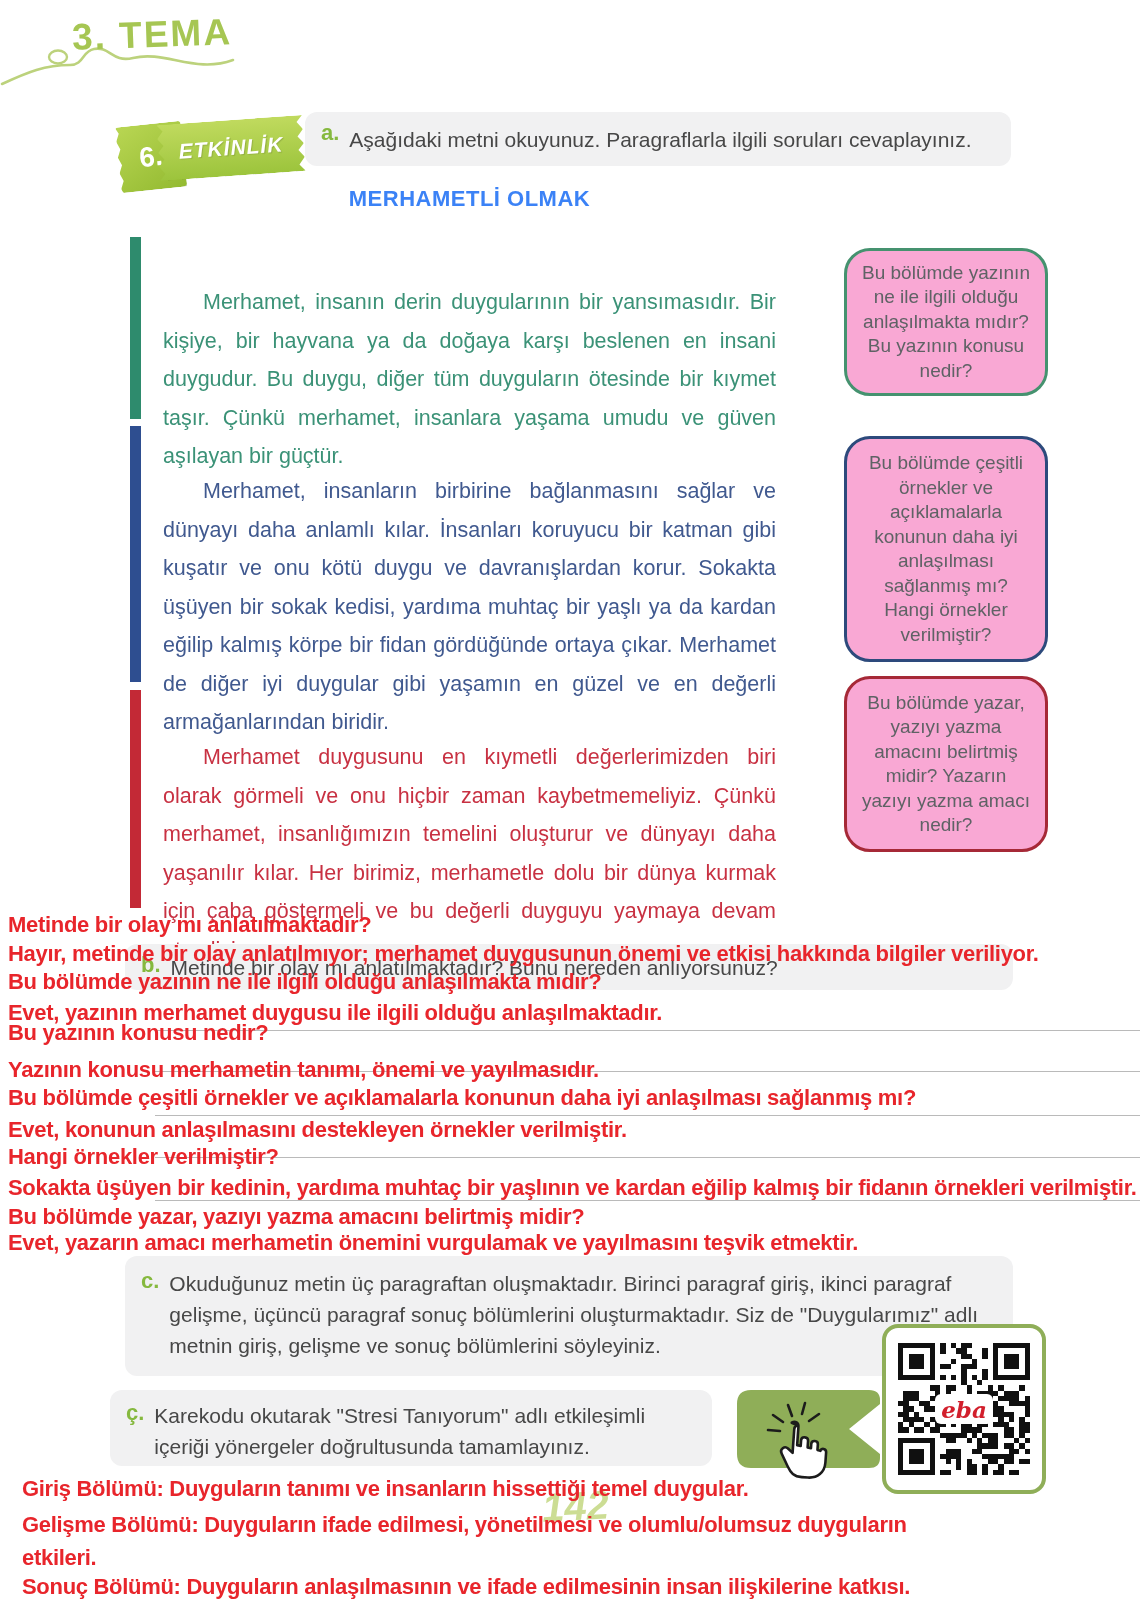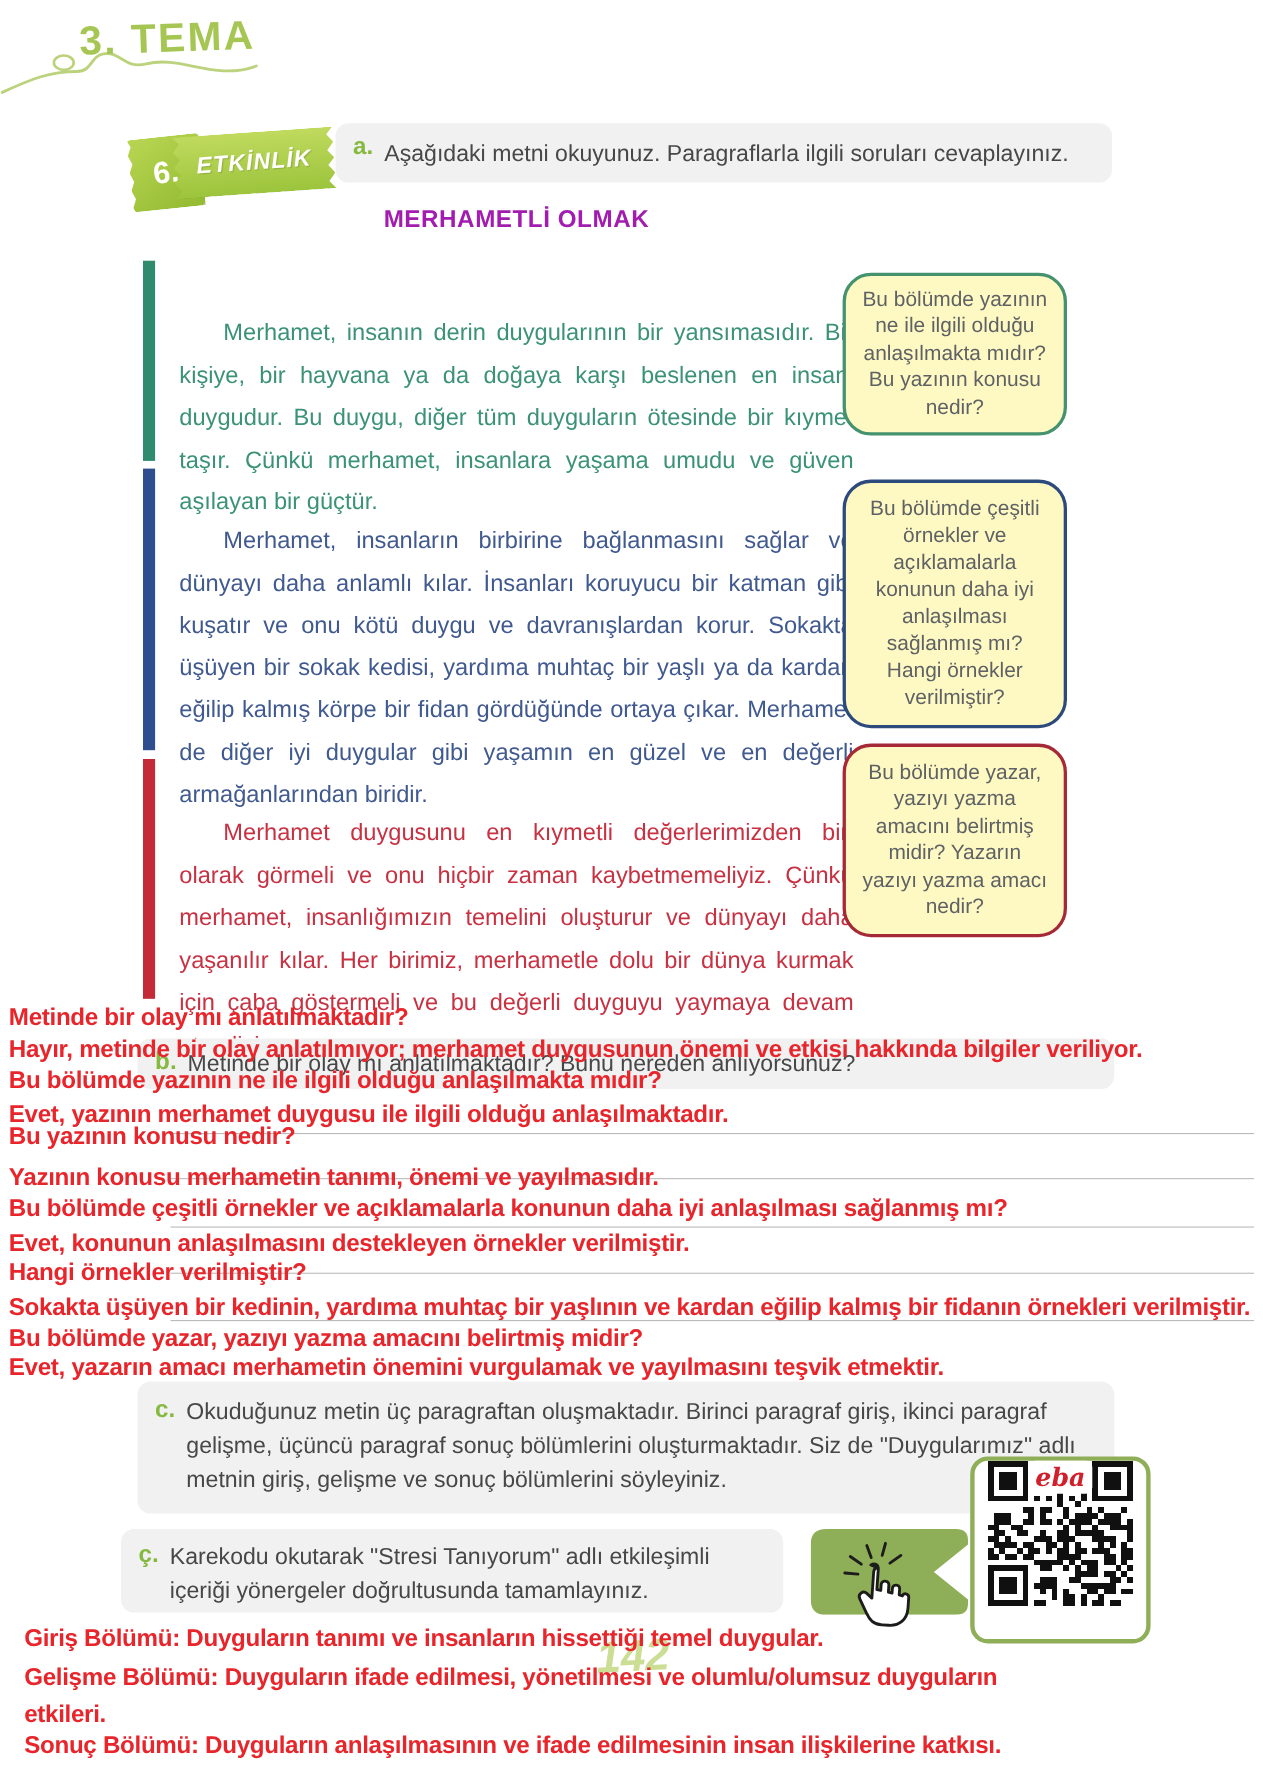--- a/index.html
+++ b/index.html
@@ -31,51 +31,51 @@
         align-items:center;padding:8px 16px;box-sizing:border-box;z-index:1;}
   .qletter{color:#86b93f;font-weight:bold;font-size:22px;margin-right:10px;flex:0 0 auto;align-self:flex-start;}
   .qtext{color:#474747;font-size:21px;line-height:31px;}
   .box-a{left:305px;top:112px;width:706px;height:54px;}
   .box-b{left:125px;top:944px;width:888px;height:46px;z-index:1;}
   .box-c{left:125px;top:1256px;width:888px;height:120px;align-items:flex-start;padding-top:12px;}
   .box-cc{left:110px;top:1390px;width:602px;height:76px;align-items:flex-start;padding-top:10px;}
 
   
   .rtitle{position:absolute;left:163px;top:186px;width:613px;text-align:center;
-        font-size:22px;font-weight:bold;color:#a21caf;letter-spacing:.5px;}
+        font-size:22px;font-weight:bold;color:#3b82f6;letter-spacing:.5px;}
   .pbar{position:absolute;left:130px;width:11px;z-index:1;}
   .para{position:absolute;left:163px;width:613px;text-align:justify;font-size:21.5px;
         line-height:38.5px;text-indent:40px;z-index:1;margin-top:46px;}
   .bar1{top:237px;height:182px;background:#2e8b6d;}
   .bar2{top:426px;height:256px;background:#2e4e90;}
   .bar3{top:690px;height:218px;background:#c32936;}
   .p1{top:237px;color:#3b9277;}
   .p2{top:426px;color:#40598f;}
   .p3{top:692px;color:#c83142;}
 
   
-  .bubble{position:absolute;left:766px;width:204px;border-radius:26px;background:#fef9c3;
+  .bubble{position:absolute;left:844px;width:204px;border-radius:26px;background:#f9a8d4;
         display:flex;align-items:center;justify-content:center;text-align:center;
         color:#5f6265;font-size:19px;line-height:24.5px;padding:10px 12px;box-sizing:border-box;z-index:1;}
   .bub1{top:248px;height:148px;border:3px solid #45926f;}
   .bub2{top:436px;height:226px;border:3px solid #2d4a7c;}
   .bub3{top:676px;height:176px;border:3px solid #a62937;}
 
   
   .hand{position:absolute;left:8px;color:#e8252b;font-size:22px;font-weight:600;
         letter-spacing:-0.3px;white-space:nowrap;z-index:5;line-height:26px;}
   .hand-wrap{white-space:normal;width:900px;line-height:33px;}
 
   
   .rule{position:absolute;left:155px;width:985px;height:0;border-top:1.5px solid #a3a3a3;
         opacity:.75;z-index:2;}
 
   
   .qr{position:absolute;left:882px;top:1324px;width:156px;height:162px;border:4px solid #8fae58;
-      border-radius:16px;background:#fff;display:flex;justify-content:center;z-index:2;}
+      border-radius:16px;background:#fff;display:flex;align-items:center;justify-content:center;z-index:2;}
   .qr-logo{position:absolute;width:58px;height:30px;background:#fff;border-radius:6px;
       display:flex;align-items:center;justify-content:center;color:#d21f2c;
       font-family:"DejaVu Serif",serif;font-style:italic;font-weight:bold;font-size:23px;}
   .click-btn{position:absolute;left:737px;top:1390px;z-index:3;}
   .hand-icon{position:absolute;left:764px;top:1396px;z-index:4;}
 
   
   .pagenum{position:absolute;left:542px;top:1484px;color:#ccdd94;font-size:40px;
       font-style:italic;font-weight:bold;z-index:1;transform:rotate(-3deg);}
   .bb1{top:1476px;left:22px;}

